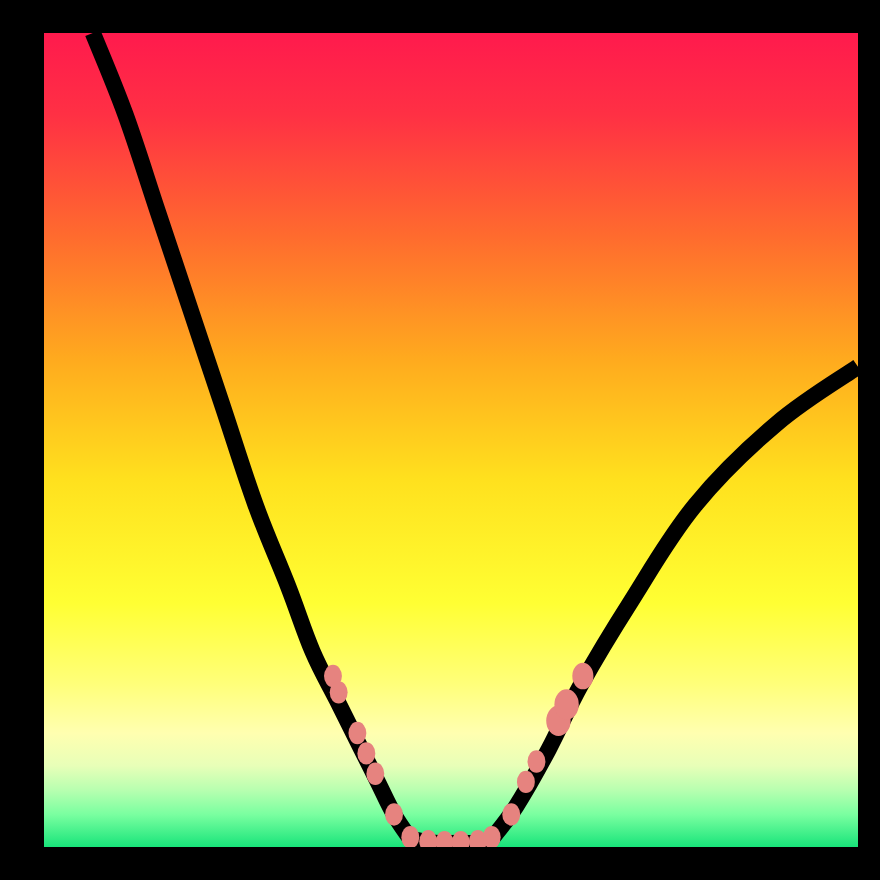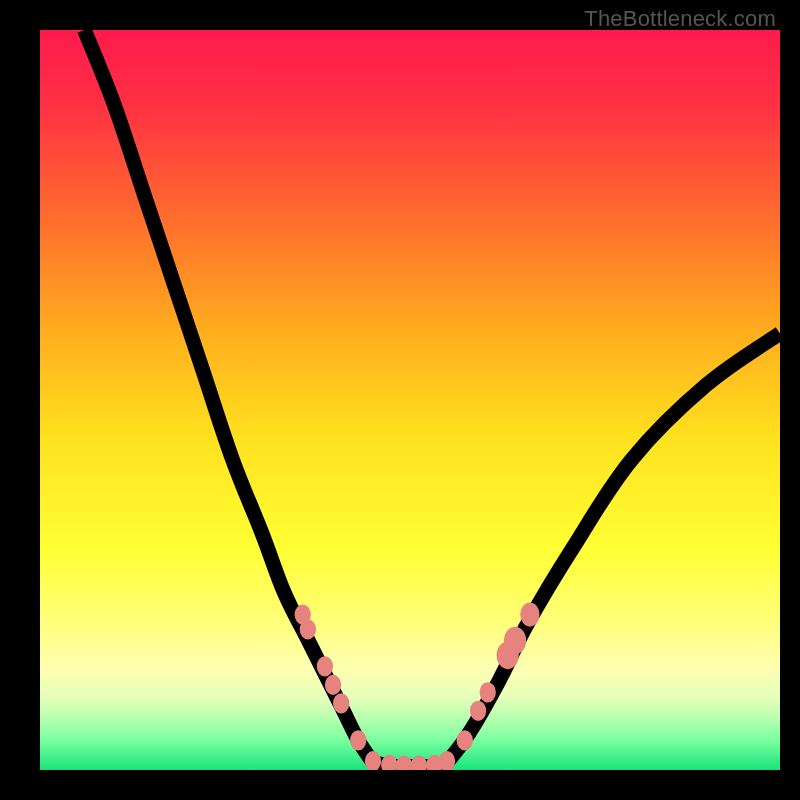--- a/index.html
+++ b/index.html
@@ -47,21 +47,20 @@
   .curve {
     fill: none;
     stroke: #000;
     stroke-width: 2;
   }
 </style>
 </head>
 <body>
 
 <div class="outer">
-  <div class="watermark">TheBottleneck.com</div>
   <div class="plot-area">
     <svg class="gradient-bg" viewBox="0 0 100 100" preserveAspectRatio="none">
       <defs>
         <linearGradient id="bg-grad" x1="0" y1="0" x2="0" y2="1">
             <stop offset="0%" stop-color="#ff1a4d"></stop>
             <stop offset="10%" stop-color="#ff3044"></stop>
             <stop offset="25%" stop-color="#ff6b2e"></stop>
             <stop offset="40%" stop-color="#ffaa1e"></stop>
             <stop offset="55.00000000000001%" stop-color="#ffe11e"></stop>
             <stop offset="70%" stop-color="#ffff33"></stop>

